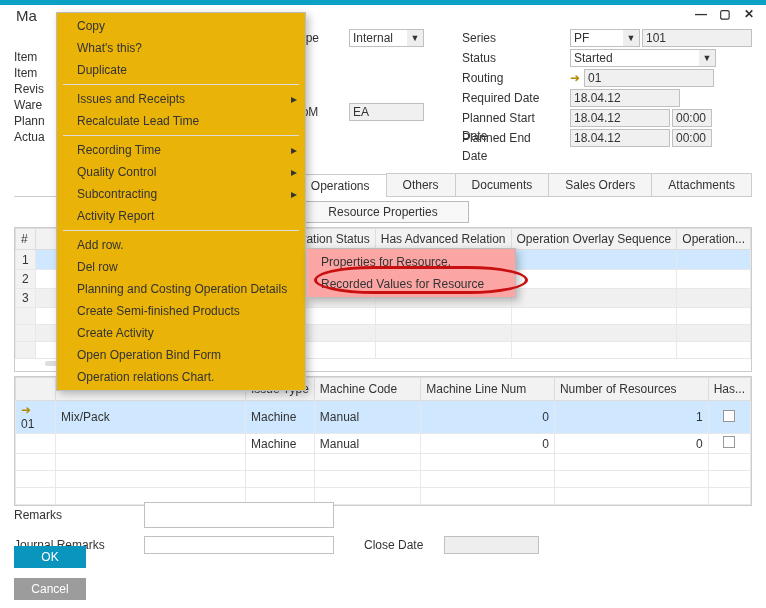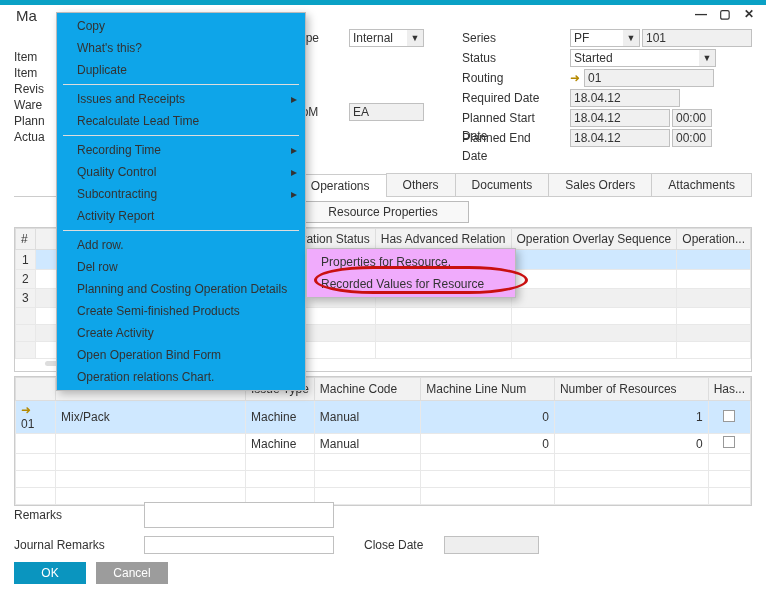--- a/index.html
+++ b/index.html
@@ -40,41 +40,41 @@
   .grid tr.sel td { background:#cfe8ff; }
   .grid tr.alt td { background:#f0f0f0; }
   .rownum { background:#f2f2f2 !important; text-align:center; width:20px; }
   .grid .status-cell .dd { position:absolute; right:2px; top:2px; font-size:8px; }
   .grid .scrollhint { height:10px; }
   .grid .scrollhint div { width:45px; height:5px; background:#ddd; border-radius:3px; margin:2px 0 2px 30px; }
 
   .chk { width:12px; height:12px; border:1px solid #999; display:inline-block; background:#fff; }
 
   
-  .ctxmenu { position:absolute; top:12px; left:56px; width:250px; background:#0ea5e9; border:1px solid #bbb; box-shadow:3px 3px 8px rgba(0,0,0,0.25); z-index:100; padding:2px 0; }
+  .ctxmenu { position:absolute; top:12px; left:56px; width:250px; background:#eab308; border:1px solid #bbb; box-shadow:3px 3px 8px rgba(0,0,0,0.25); z-index:100; padding:2px 0; }
   .ctxmenu .mi { padding:4px 10px 4px 20px; position:relative; cursor:pointer; white-space:nowrap; }
   .ctxmenu .mi.sub::after { content:"▸"; position:absolute; right:8px; }
   .ctxmenu .mi:hover, .ctxmenu .mi.hov { background:#cfe8ff; }
   .ctxmenu .sep { height:1px; background:#ddd; margin:3px 6px; }
 
-  .submenu { position:absolute; top:248px; left:306px; width:210px; background:#f0abfc; border:1px solid #bbb; box-shadow:3px 3px 8px rgba(0,0,0,0.25); z-index:101; padding:2px 0; }
+  .submenu { position:absolute; top:248px; left:306px; width:210px; background:#fca5a5; border:1px solid #bbb; box-shadow:3px 3px 8px rgba(0,0,0,0.25); z-index:101; padding:2px 0; }
   .submenu .mi { padding:4px 14px; cursor:pointer; }
 
   
   .callout { position:absolute; top:266px; left:314px; width:214px; height:28px; border:3px solid #c91010; border-radius:50%/90%; z-index:200; pointer-events:none; }
 
   
   .remarks { position:absolute; bottom:54px; left:14px; right:14px; display:flex; flex-direction:column; gap:8px; }
   .remarks .row { display:flex; align-items:center; }
   .remarks .row .l { width:130px; }
   .remarks textarea, .remarks input { border:1px solid #c0c0c0; font:inherit; }
   .remarks textarea { width:190px; height:26px; resize:none; }
   .remarks input { height:18px; }
 
-  .footer { position:absolute; bottom:24px; left:14px; display:flex; gap:10px; }
+  .footer { position:absolute; bottom:8px; left:14px; display:flex; gap:10px;flex-direction:column; }
   .footer .btn { width:72px; height:22px; display:flex; align-items:center; justify-content:center; cursor:pointer; }
   .footer .ok { background:#0a95bf; color:#fff; }
   .footer .cancel { background:#9c9c9c; color:#fff; }
 
   
   .grid2 { margin:4px 14px 0 14px; border:1px solid #ccc; }
   .grid2 table { width:100%; border-collapse:collapse; }
   .grid2 th { background:#f2f2f2; border:1px solid #ddd; padding:4px 5px; font-weight:normal; text-align:left; white-space:nowrap; }
   .grid2 td { border:1px solid #e8e8e8; padding:2px 5px; height:17px; }
   .grid2 tr.sel td { background:#cfe8ff; }

